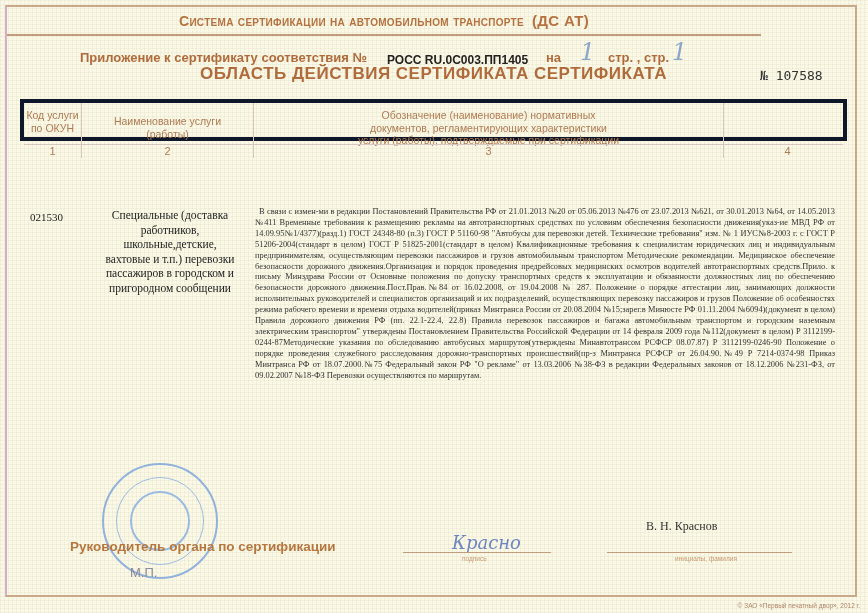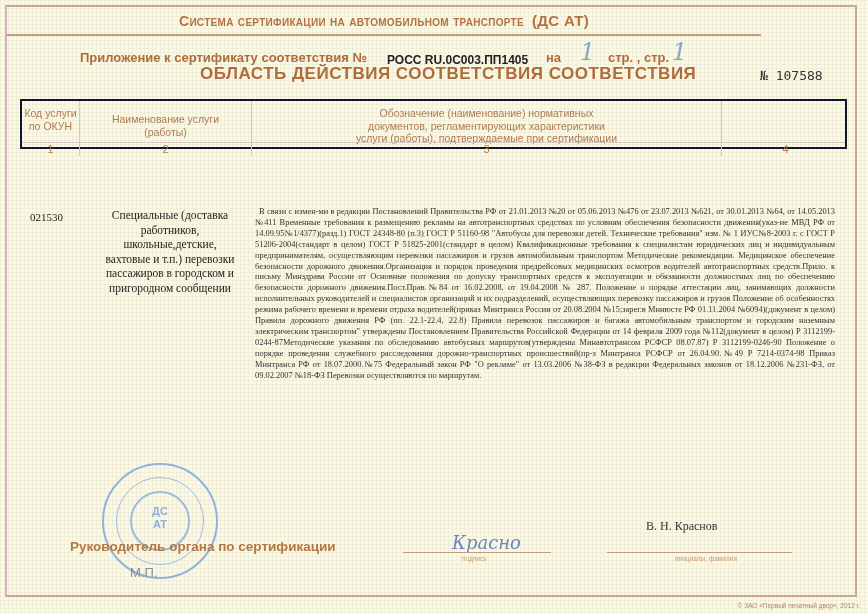--- a/index.html
+++ b/index.html
@@ -40,22 +40,22 @@
   .handwrite { color: #8aa6c8; font-family: "DejaVu Serif", serif; font-style: italic; font-weight: normal; font-size: 24px; }
   .scope-title {
     position: absolute; top: 64px; left: 200px; font-size: 17px;
     color: #b06b3c; font-weight: bold; letter-spacing: 0.5px;
   }
   .blank-number {
     position: absolute; top: 68px; left: 760px; font-size: 13px;
     color: #333; font-family: "DejaVu Sans Mono", monospace;
   }
   .table-head {
-    position: absolute; left: 20px; top: 99px; width: 827px; height: 50px;
-    border: 2px solid #0f172a; box-sizing: border-box;
+    position: absolute; left: 20px; top: 99px; width: 827px; height: 42px;
+    border: 4px solid #0f172a; box-sizing: border-box;
   }
   .col { position: absolute; top: 0; height: 100%; border-right: 1px solid #d8c6c0; box-sizing: border-box; }
   .col:last-child { border-right: none; }
   .col-1 { left: 0; width: 58px; }
   .col-2 { left: 58px; width: 172px; }
   .col-3 { left: 230px; width: 470px; }
   .col-4 { left: 700px; width: 127px; }
   .head-text {
     position: absolute; top: 6px; left: 0; right: 0; text-align: center;
     font-size: 10.5px; color: #b07a52; line-height: 12.5px;
@@ -132,21 +132,21 @@
 
 <div class="appendix-line">
   <span style="left:0; top:0;">Приложение  к сертификату соответствия  №</span>
   <span class="cert-number" style="left:307px;">РОСС RU.0С003.ПП1405</span>
   <span style="left:466px; top:0;">на</span>
   <span class="handwrite" style="left:500px; top:-12px;">1</span>
   <span style="left:528px; top:0;">стр. , стр.</span>
   <span class="handwrite" style="left:592px; top:-12px;">1</span>
 </div>
 
-<div class="scope-title">ОБЛАСТЬ ДЕЙСТВИЯ  СООТВЕТСТВИЯ СООТВЕТСТВИЯ</div>
+<div class="scope-title">ОБЛАСТЬ ДЕЙСТВИЯ  СЕРТИФИКАТА СЕРТИФИКАТА</div>
 <div class="blank-number">№ 107588</div>
 
 <div class="table-head">
   <div class="col col-1" style="height:41px;">
     <div class="head-text">Код услуги по ОКУН</div>
   </div>
   <div class="col col-3" style="height:41px;">
     <div class="head-text" style="padding:0 100px;">Обозначение  (наименование) нормативных документов, регламентирующих характеристики услуги (работы), подтверждаемые при сертификации</div>
   </div>
   <div class="col col-2" style="height:41px;">
@@ -160,21 +160,20 @@
   </div>
 </div>
 
 <div class="okun-code">021530</div>
 <div class="service-name">Специальные (доставка работников, школьные,детские, вахтовые и т.п.) перевозки пассажиров в городском и пригородном сообщении</div>
 <div class="norms-text">В связи с измен-ми в редакции Постановлений Правительства РФ от 21.01.2013 №20 от 05.06.2013 №476 от 23.07.2013 №621, от 30.01.2013 №64, от 14.05.2013 №411 Временные требования к размещению рекламы на автотранспортных средствах по условиям обеспечения безопасности движения(указ-ие МВД РФ от 14.09.95№1/4377)(разд.1) ГОСТ 24348-80 (п.3) ГОСТ Р 51160-98 "Автобусы для перевозки детей. Технические требования" изм. № 1 ИУС№8-2003 г. с ГОСТ Р 51206-2004(стандарт в целом) ГОСТ Р 51825-2001(стандарт в целом) Квалификационные требования к специалистам юридических лиц и индивидуальным предпринимателям, осуществляющим перевозки пассажиров и грузов автомобильным транспортом Методические рекомендации. Медицинское обеспечение безопасности дорожного движения.Организация и порядок проведения предрейсовых медицинских осмотров водителей автотранспортных средств.Прило. к письму Минздрава России от Основные положения по допуску транспортных средств к эксплуатации и обязанности должностных лиц по обеспечению безопасности дорожного движения.Пост.Прав.№84 от 16.02.2008, от 19.04.2008 № 287. Положение о порядке аттестации лиц, занимающих должности исполнительных руководителей и специалистов организаций и их подразделений, осуществляющих перевозку пассажиров и грузов Положение об особенностях режима рабочего времени и времени отдыха водителей(приказ Минтранса России от 20.08.2004 №15;зарег.в Минюсте РФ 01.11.2004 №6094)(документ в целом) Правила дорожного движения РФ (пп. 22.1-22.4, 22.8) Правила перевозок пассажиров и багажа автомобильным транспортом и городским наземным электрическим транспортом" утверждены Постановлением Правительства Российской Федерации от 14 февраля 2009 года №112(документ в целом) Р 3112199-0244-87Методические указания по обследованию автобусных маршрутов(утверждены Минавтотрансом РСФСР 08.07.87) Р 3112199-0246-90 Положение о порядке проведения служебного расследования дорожно-транспортных происшествий(пр-з Минтранса РСФСР от 26.04.90.№49 Р 7214-0374-98 Приказ Минтранса РФ от 18.07.2000.№75 Федеральный закон РФ "О рекламе" от 13.03.2006 №38-ФЗ в редакции Федеральных законов от 18.12.2006 №231-ФЗ, от 09.02.2007 №18-ФЗ Перевозки осуществляются по маршрутам.</div>
 
 <div class="stamp">
   <div class="ring2"></div>
   <div class="ring3"></div>
-  <div class="inner-text">ДС<br>АТ</div>
 </div>
 
 <div class="head-label">Руководитель органа по сертификации</div>
 <div class="mp-label">М.П.</div>
 
 <div class="signature">Красно</div>
 <div class="sig-line" style="left:403px; width:148px;"></div>
 <div class="sig-caption" style="left:462px;">подпись</div>
 
 <div class="signer-name">В. Н. Краснов</div>

